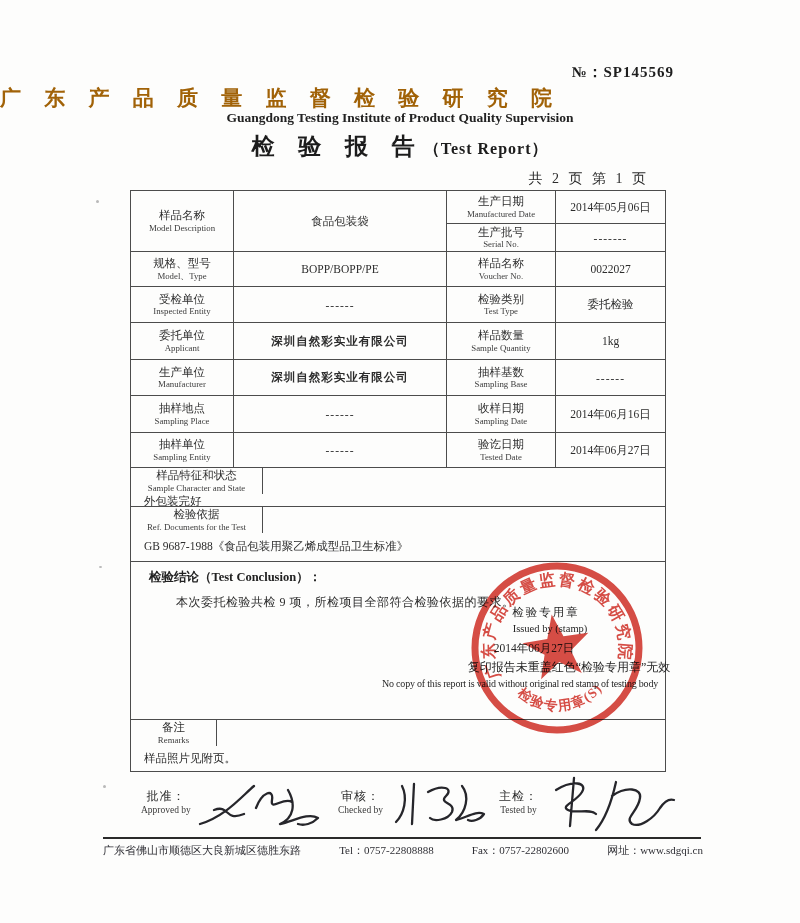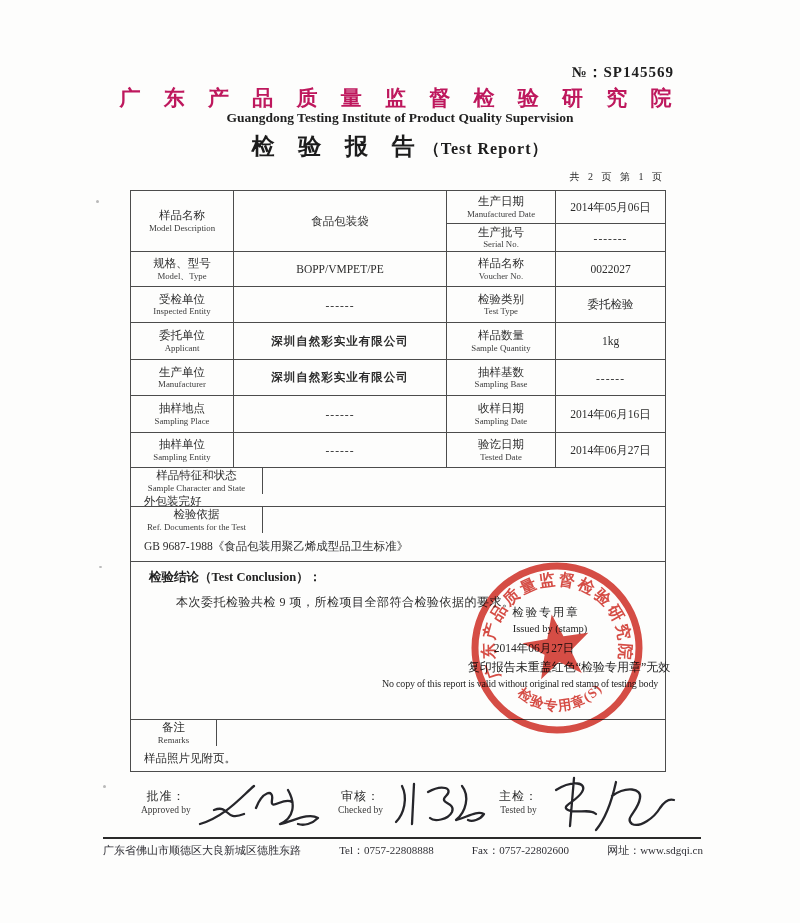--- a/index.html
+++ b/index.html
@@ -1,26 +1,26 @@
 <!DOCTYPE html>
 <html><head>
 <meta charset="utf-8">
 <style>
   html,body{margin:0;padding:0;background:#fff;}
   #page{position:relative;width:800px;height:923px;background:#fdfdfc;overflow:hidden;
         font-family:"Liberation Serif","DejaVu Serif",serif;color:#2d2d2d;}
 
   
   .report-no{position:absolute;top:63px;right:126px;font-size:15px;font-weight:bold;color:#1e1e1e;letter-spacing:1px;}
-  .inst-cn{position:absolute;top:84px;left:0;width:100%;text-align:center;font-size:21px;font-weight:bold;letter-spacing:9px;color:#be185d;}
+  .inst-cn{position:absolute;top:84px;left:0;width:100%;font-size:21px;font-weight:bold;letter-spacing:9px;color:#a16207;}
   .inst-en{position:absolute;top:110px;left:0;width:100%;text-align:center;font-size:13.5px;font-weight:bold;color:#222;}
   .title-line{position:absolute;top:131px;left:0;width:100%;text-align:center;color:#1c1c1c;}
   .title-cn{font-size:23px;font-weight:bold;letter-spacing:9px;}
   .title-en{font-size:16px;font-weight:bold;letter-spacing:1px;}
-  .page-info{position:absolute;top:170px;right:135px;font-size:10px;letter-spacing:3px;color:#2a2a2a;}
+  .page-info{position:absolute;top:170px;right:151px;font-size:14px;letter-spacing:3px;color:#2a2a2a;}
 
   
   .tbl{position:absolute;left:130px;top:190px;width:534px;height:580px;
        display:grid;grid-template-columns:102px 213px 109px 110px;
        grid-template-rows:32px 28px 35px 36px 37px 36px 37px 35px 39px 55px 158px 52px;
        border:1px solid #4c4c4c;box-sizing:content-box;}
   .cell{border-left:1px solid #4c4c4c;border-top:1px solid #4c4c4c;
         display:flex;flex-direction:column;align-items:center;justify-content:center;
         text-align:center;overflow:visible;}
   .cell.nl{border-left:none}
@@ -93,21 +93,21 @@
     <div class="cell lbl" style="grid-area:2/3/3/4">
       <div class="cn">生产批号</div>
       <div class="en">Serial No.</div>
     </div>
     <div class="cell val dashes" style="grid-area:2/4/3/5">-------</div>
 
     <div class="cell lbl nl" style="grid-area:3/1/4/2">
       <div class="cn">规格、型号</div>
       <div class="en">Model、Type</div>
     </div>
-    <div class="cell val" style="grid-area:3/2/4/3">BOPP/VMPET/PE</div>
+    <div class="cell val" style="grid-area:3/2/4/3">BOPP/BOPP/PE</div>
     <div class="cell lbl" style="grid-area:3/3/4/4">
       <div class="cn">样品名称</div>
       <div class="en">Voucher No.</div>
     </div>
     <div class="cell val" style="grid-area:3/4/4/5">0022027</div>
 
     <div class="cell lbl nl" style="grid-area:4/1/5/2">
       <div class="cn">受检单位</div>
       <div class="en">Inspected Entity</div>
     </div>

